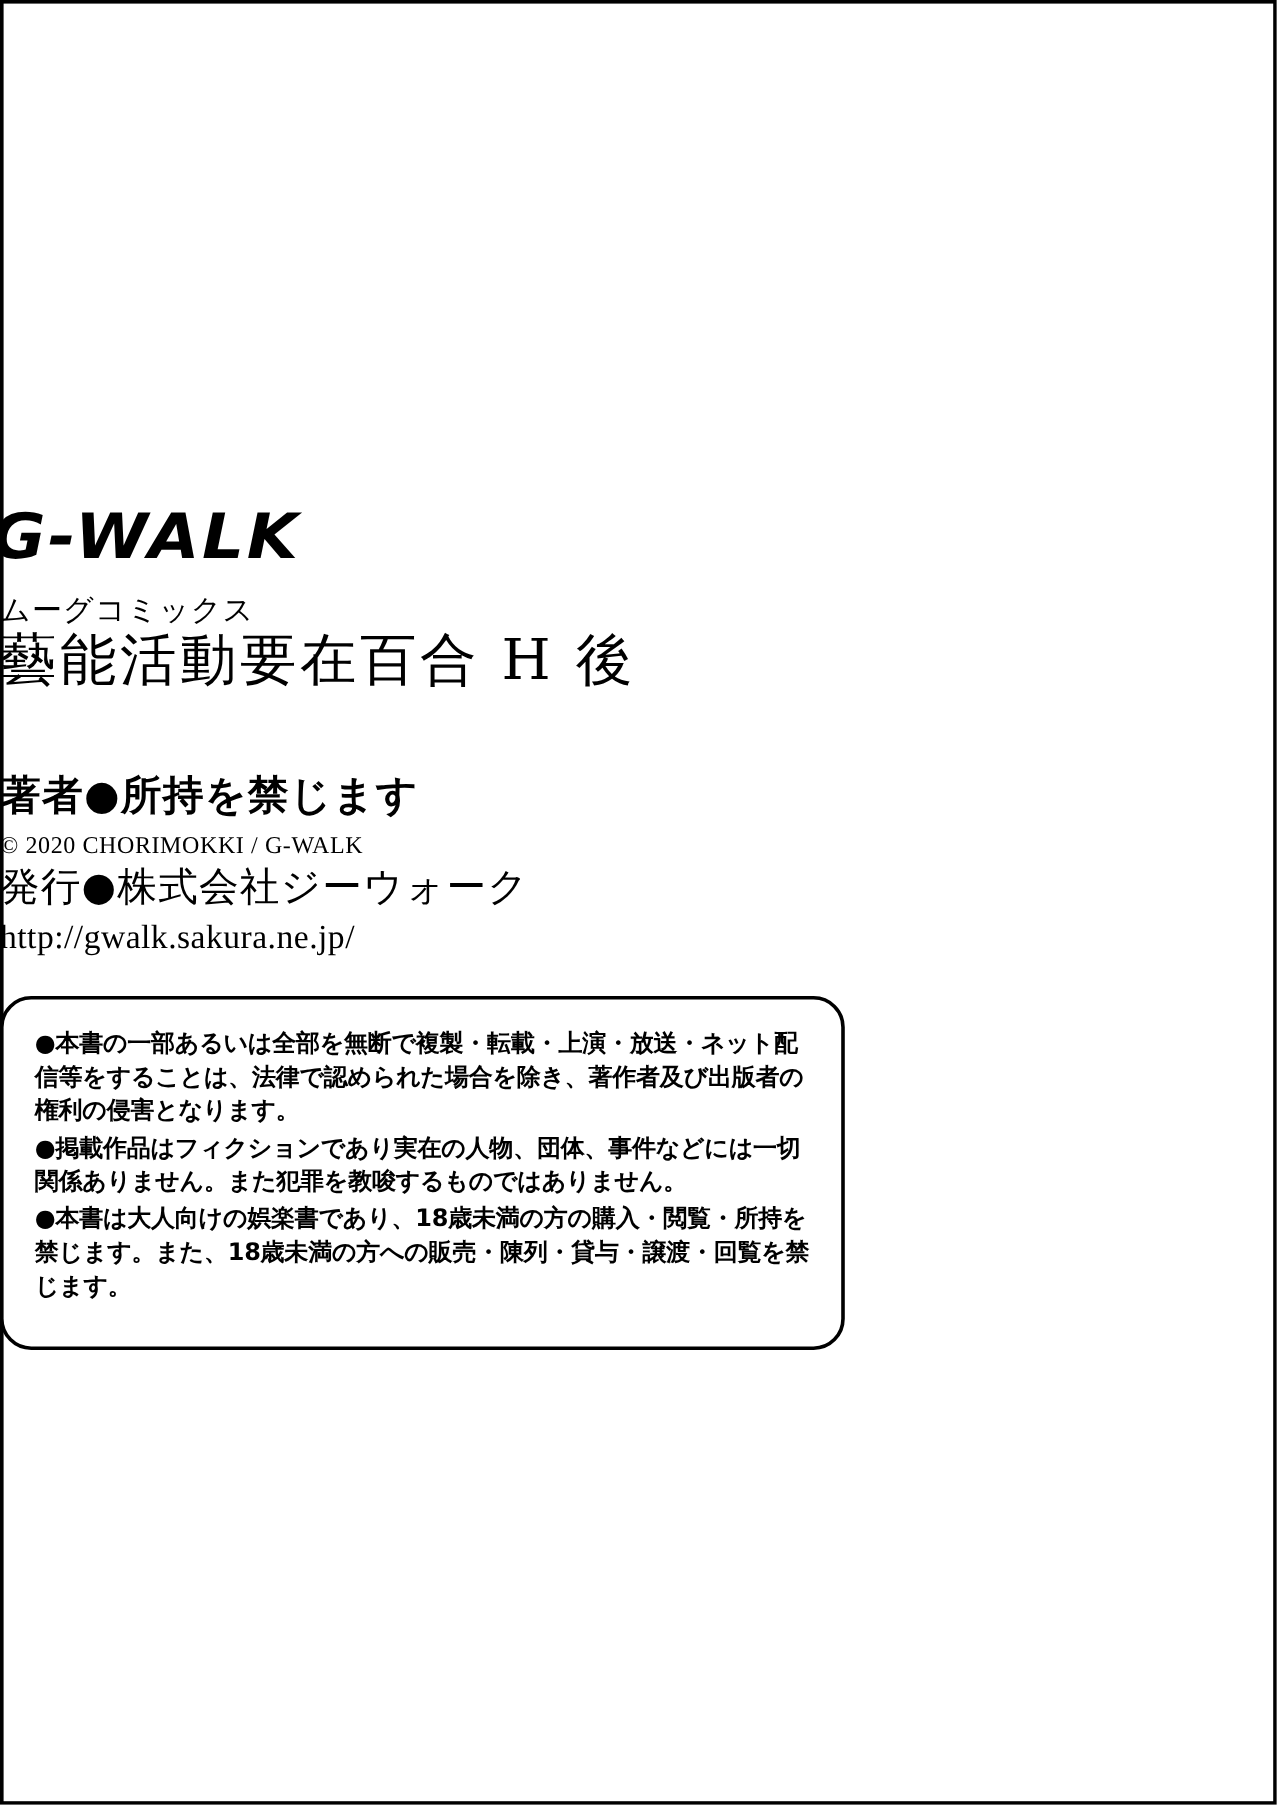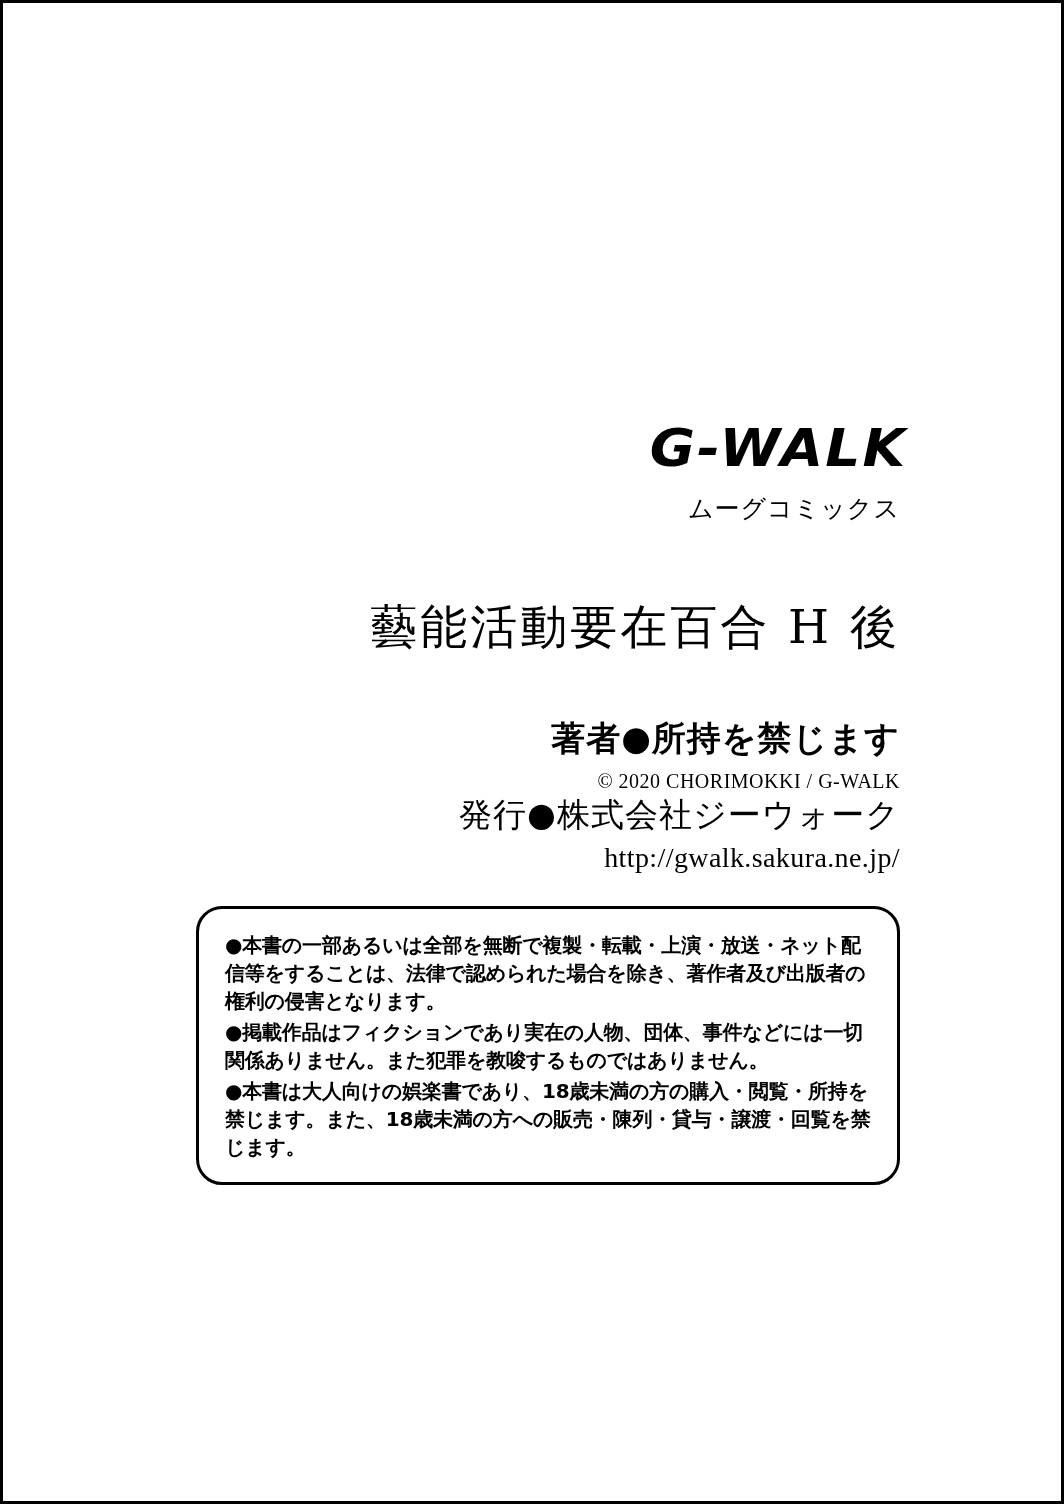--- a/index.html
+++ b/index.html
@@ -27,21 +27,21 @@
   }
 
   .content {
     position: absolute;
     left: 0;
     top: 0;
     width: 900px;
     height: 1504px;
     display: flex;
     flex-direction: column;
-    align-items: flex-end;
+    align-items: flex-start;
   }
 
   
   .logo {
     margin-top: 418px;
     font-family: "DejaVu Sans", sans-serif;
     font-weight: bold;
     font-style: italic;
     font-size: 52px;
     letter-spacing: 2px;
@@ -51,21 +51,20 @@
 
   .imprint {
     margin-top: 14px;
     font-family: "DejaVu Sans", sans-serif;
     font-weight: normal;
     font-size: 25px;
     letter-spacing: 1px;
   }
 
   .title-block {
-    margin-top: 76px;
     text-align: center;
     line-height: 1.12;
   }
   .title-line1 {
     font-family: "DejaVu Serif", serif;
     font-size: 47px;
     letter-spacing: 3px;
     white-space: nowrap;
   }
   .title-line2 {
@@ -103,21 +102,21 @@
     font-size: 28px;
     letter-spacing: 0.4px;
   }
 
   .notice-box {
     margin-top: 32px;
     width: 704px;
     box-sizing: border-box;
     border: 3px solid #000000;
     border-radius: 26px;
-    padding: 22px 26px 20px 26px;
+    padding: 22px 26px 36px 26px;
     background: #ffffff;
   }
   .notice-item {
     font-family: "DejaVu Sans", sans-serif;
     font-weight: bold;
     font-size: 20px;
     line-height: 1.42;
     letter-spacing: -0.2px;
     text-align: left;
     margin: 0 0 2px 0;

